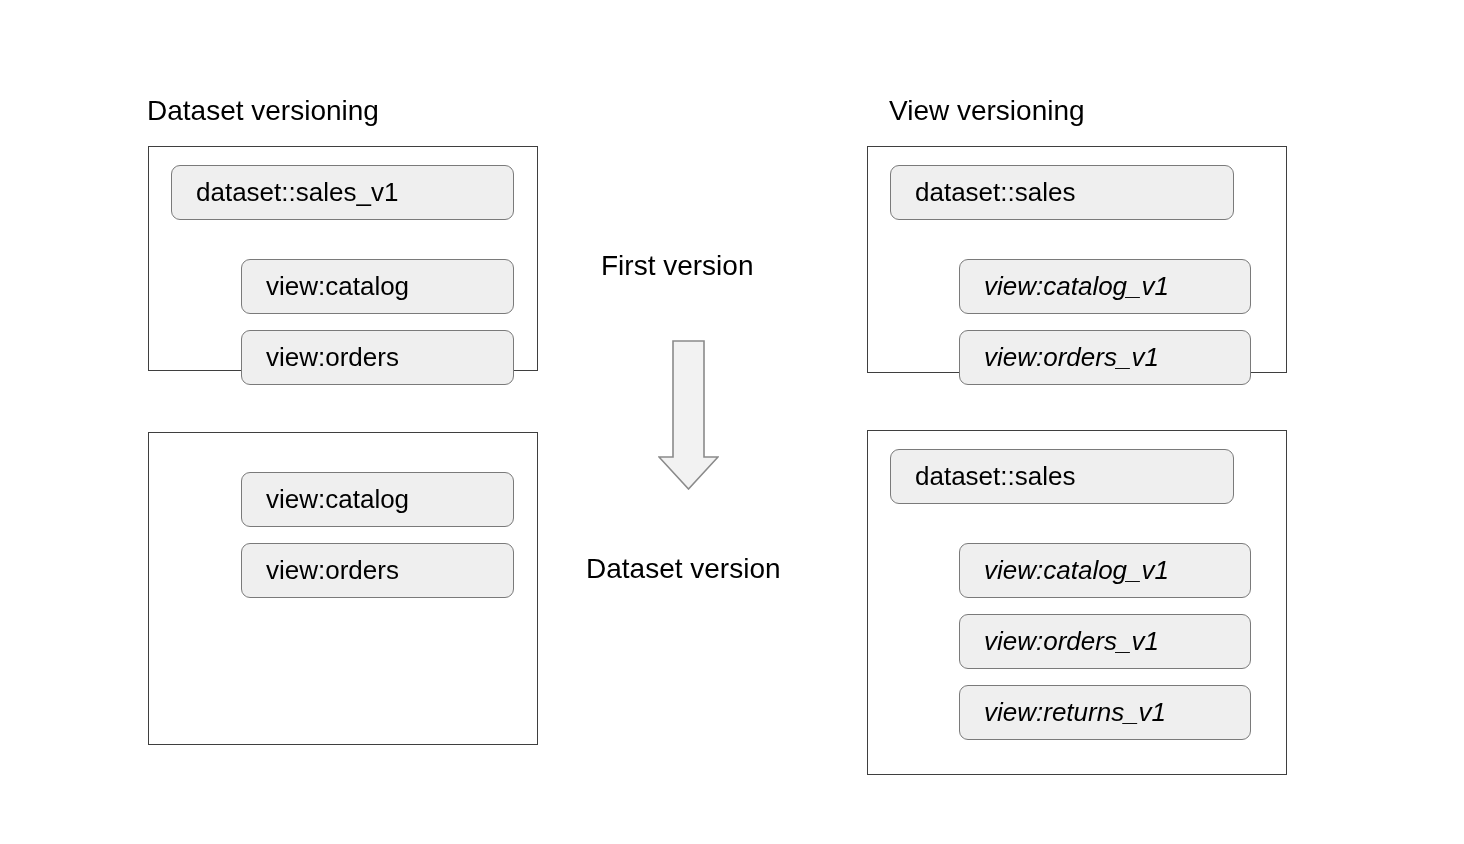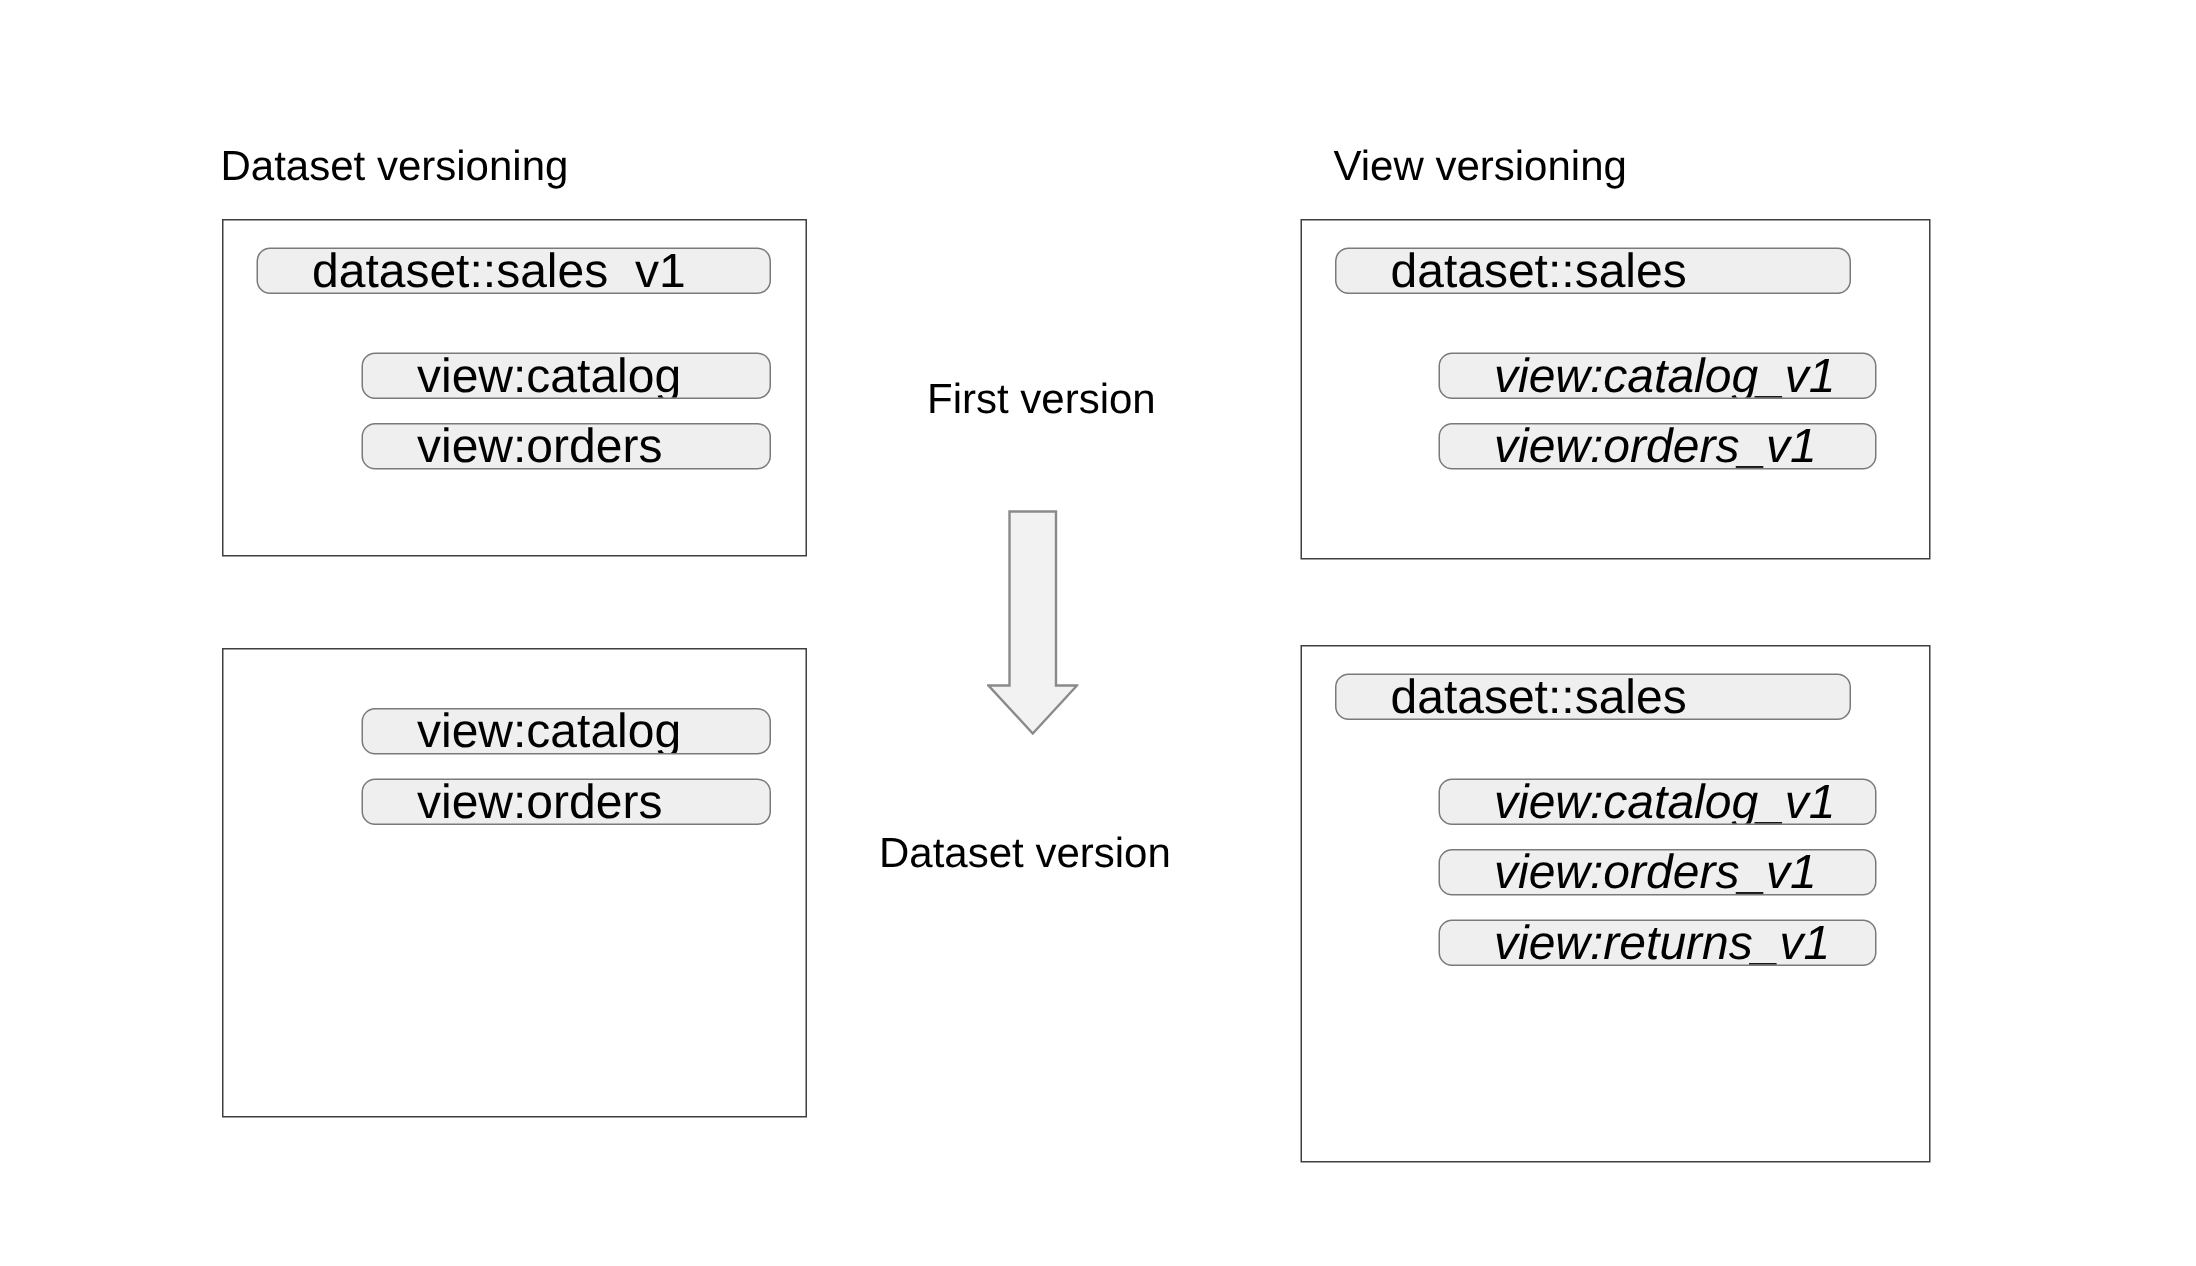--- a/index.html
+++ b/index.html
@@ -32,25 +32,25 @@
   .group-box {
     position: absolute;
     background: #ffffff;
     border: 1.5px solid var(--box-border, #3f3f3f);
   }
 
   .pill {
     border: 1.5px solid var(--pill-border, #7a7a7a);
     background: var(--pill-fill, #efefef);
     border-radius: 9px;
-    height: 31px;
-    font-size: 32px;
+    height: 55px;
+    font-size: 26px;
     display: flex;
     align-items: center;
-    padding-left: 36px;
+    padding-left: 24px;
     color: var(--text, #000000);
     white-space: nowrap;
     overflow: hidden;
   }
 
   .left-col  .dataset-pill { margin: 18px 0 0 22px; width: 343px; }
   .left-col  .view-pill    { margin: 16px 0 0 92px; width: 273px; }
   .right-col .dataset-pill { margin: 18px 0 12px 22px; width: 344px; }
   .right-col .view-pill    { margin: 16px 0 0 91px; width: 292px; font-style: italic; }
   .view-pill.first-view    { margin-top: 39px; }
@@ -78,21 +78,21 @@
     <div class="pill view-pill first-view">view:catalog</div>
     <div class="pill view-pill">view:orders</div>
   </div>
 
   <div class="group-box right-col" style="left:867px; top:146px; width:420px; height:227px">
     <div class="pill dataset-pill">dataset::sales</div>
     <div class="pill view-pill first-view">view:catalog_v1</div>
     <div class="pill view-pill">view:orders_v1</div>
   </div>
 
-  <div class="flow-label" style="left:618px; top:250px">First version</div>
+  <div class="flow-label" style="left:601px; top:250px">First version</div>
 
   <div class="arrow-wrap">
     <svg viewBox="0 0 61 150" xmlns="http://www.w3.org/2000/svg">
       <polygon points="15,1 46,1 46,117 60,117 30.5,149 1,117 15,117" fill="#f2f2f2" stroke="#8a8a8a" stroke-width="1.6" stroke-linejoin="miter"></polygon>
     </svg>
   </div>
 
   <div class="flow-label" style="left:586px; top:553px">Dataset version</div>
 
   <div class="group-box left-col" style="left:148px; top:432px; width:390px; height:313px">

